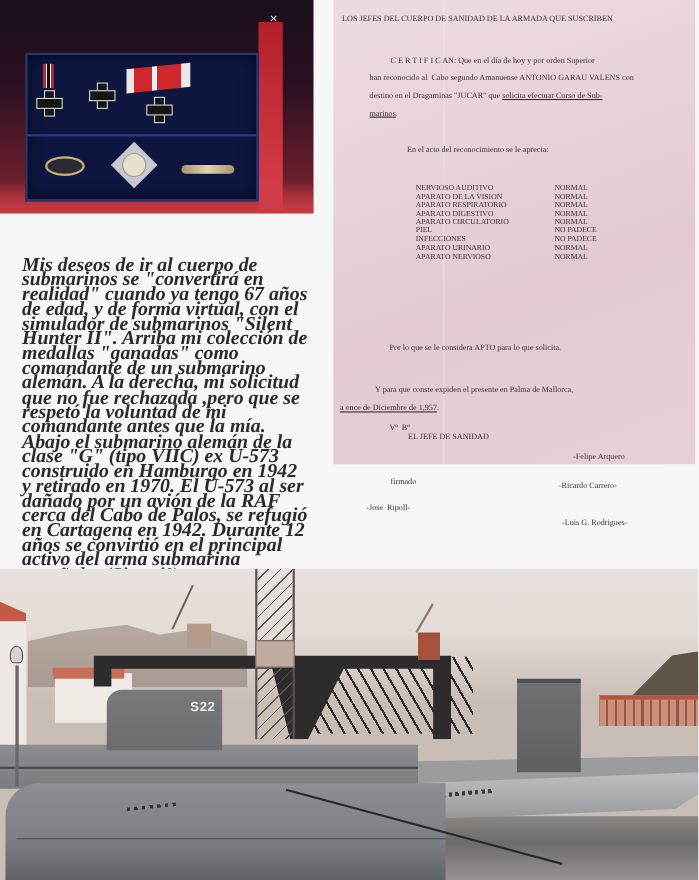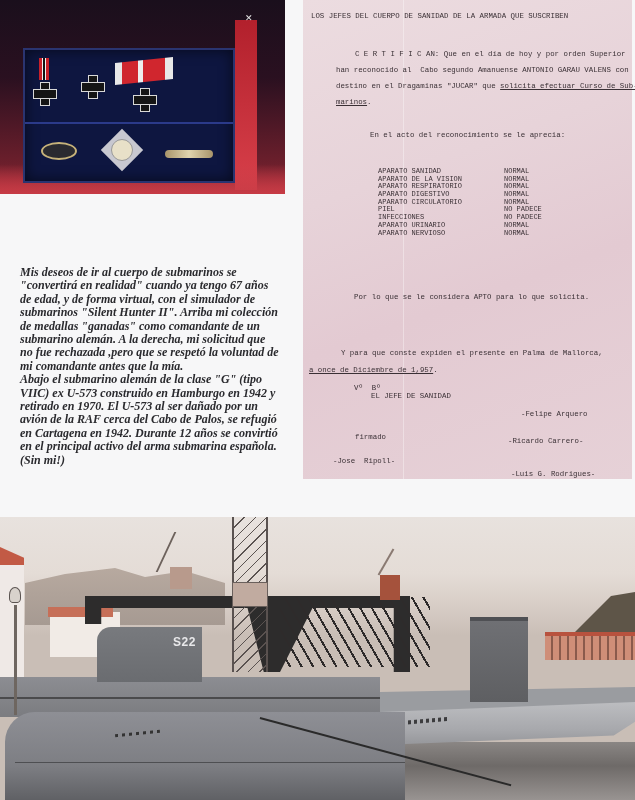--- a/index.html
+++ b/index.html
@@ -64,31 +64,30 @@
   }
   .close-icon {
     position: absolute; left: 245px; top: 14px; width: 8px; height: 8px;
     color: #e8e8e8; font-size: 9px; line-height: 8px; font-family: "DejaVu Sans", sans-serif;
   }
 
   
   .caption {
     position: absolute; left: 20px; top: 234px; width: 260px;
     font-family: "Liberation Serif", serif; font-style: italic; font-weight: bold;
-    font-size: 12px; line-height: 13.4px; color: #2a2a2e;
+    font-size: 18px; line-height: 13.4px; color: #2a2a2e;
     text-align: left;
-    margin-top: 32px;
   }
   .caption p { margin: 0; }
 
   
   .certificate {
-    position: absolute; left: 303px; top: 0; width: 329px; height: 479px;
+    position: absolute; left: 303px; top: 0; width: 329px; height: 422px;
     background: linear-gradient(160deg, #ecdce0 0%, #e7d3d9 35%, #e3cad2 60%, #e6d1d7 100%);
-    font-family: Liberation Mono, monospace; color: #3a3035;
+    font-family: Liberation Serif, serif; color: #3a3035;
     font-size: 7.4px; line-height: 9px;
   }
   .certificate .fold {
     position: absolute; left: 100px; top: 0; bottom: 0; width: 1px; background: rgba(255,255,255,0.35);
   }
   .cert-line { position: absolute; white-space: pre; }
   .u { text-decoration: underline; }
 
   .exam-table { position: absolute; left: 75px; top: 168px; }
   .exam-row { display: flex; height: 7.7px; line-height: 7.7px; font-size: 7px; }
@@ -237,21 +236,21 @@
 
   <div class="cert-line" style="left:52px;top:50px;">C E R T I F I C AN: Que en el día de hoy y por orden Superior</div>
   <div class="cert-line" style="left:33px;top:66px;">han reconocido al  Cabo segundo Amanuense ANTONIO GARAU VALENS con</div>
   <div class="cert-line" style="left:33px;top:82px;"><span>destino en el Dragaminas "JUCAR" que </span><span class="u">solicita efectuar Curso de Sub-</span></div>
   <div class="cert-line" style="left:33px;top:98px;"><span class="u">marinos</span>.</div>
 
   <div class="cert-line" style="left:67px;top:131px;text-align:right;">En el acto del reconocimiento se le aprecia:</div>
 
   <div class="exam-table">
     <div class="exam-row">
-        <span class="label">APARATO SANIDAD</span>
+        <span class="label">NERVIOSO AUDITIVO</span>
         <span class="value">NORMAL</span>
       </div>
     <div class="exam-row">
         <span class="label">APARATO DE LA VISION</span>
         <span class="value">NORMAL</span>
       </div>
     <div class="exam-row">
         <span class="label">APARATO RESPIRATORIO</span>
         <span class="value">NORMAL</span>
       </div>
@@ -274,21 +273,21 @@
     <div class="exam-row">
         <span class="label">APARATO URINARIO</span>
         <span class="value">NORMAL</span>
       </div>
     <div class="exam-row">
         <span class="label">APARATO NERVIOSO</span>
         <span class="value">NORMAL</span>
       </div>
   </div>
 
-  <div class="cert-line" style="left:12px;top:293px;padding-left:39px;">Por lo que se le considera APTO para lo que solicita.</div>
+  <div class="cert-line" style="left:12px;top:311px;padding-left:39px;">Por lo que se le considera APTO para lo que solicita.</div>
 
   <div class="cert-line" style="left:38px;top:349px;">Y para que conste expiden el presente en Palma de Mallorca,</div>
   <div class="cert-line" style="left:6px;top:366px;"><span class="u">a once de Diciembre de 1,957</span><span>.</span></div>
 
   <div class="cert-line" style="left:51px;top:384px;">Vº  Bº</div>
   <div class="cert-line" style="left:30px;top:392px;margin-left:38px;">EL JEFE DE SANIDAD</div>
   <div class="cert-line" style="left:52px;top:417px;margin-top:16px;">firmado</div>
   <div class="cert-line" style="left:30px;top:457px;text-align:right;">-Jose  Ripoll-</div>
 
   <div class="cert-line" style="left:218px;top:410px;">-Felipe Arquero</div>

